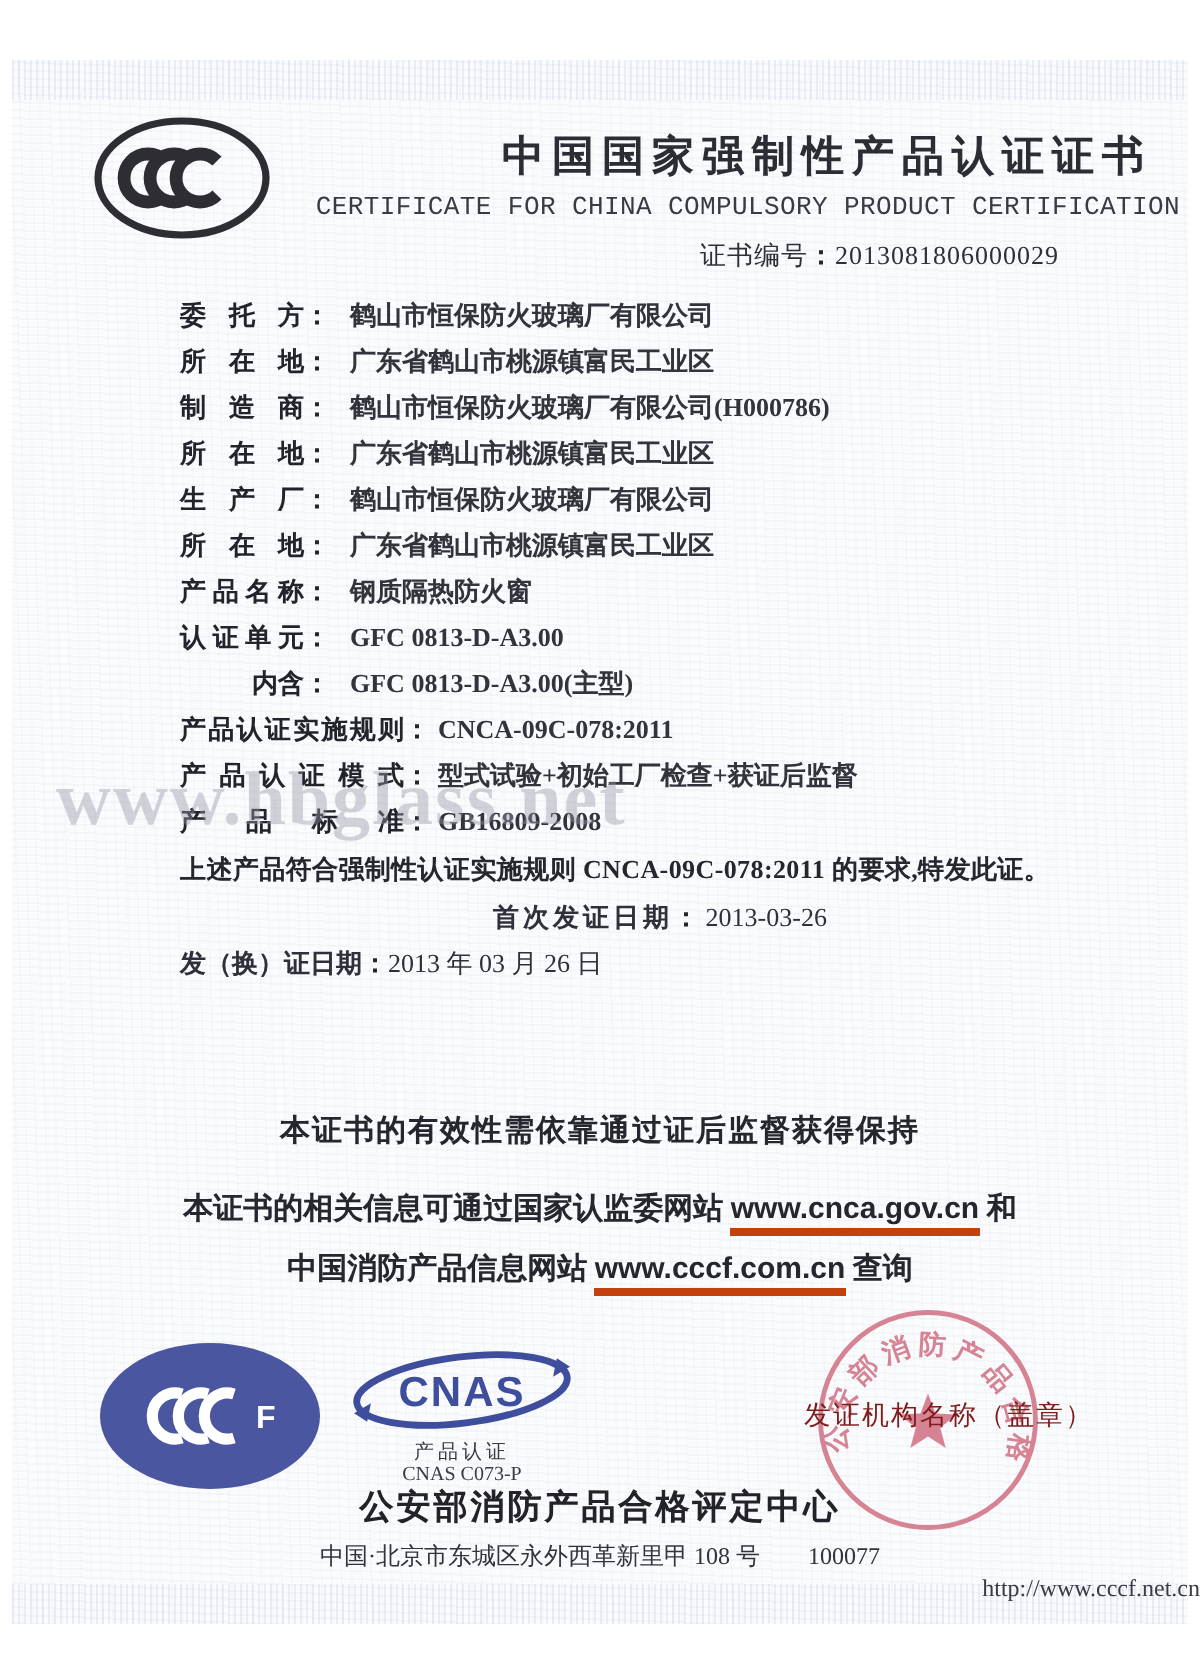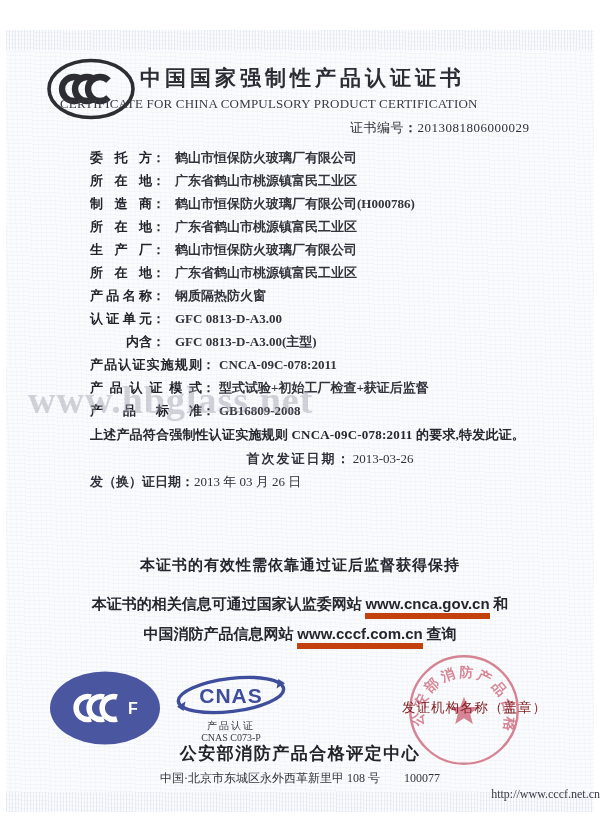--- a/index.html
+++ b/index.html
@@ -21,26 +21,26 @@
     background-image:repeating-linear-gradient(90deg, rgba(120,140,185,.12) 0 1px, transparent 1px 3px);
   }
   .paper-band-top{top:0;}
   .paper-band-bottom{bottom:0;}
 
   .abs{position:absolute;}
 
   
   .ccc-logo{left:44px;top:56px;width:94px;height:66px;}
   .title{
-    left:140px;right:24px;top:64px;text-align:left;
+    left:140px;right:24px;top:64px;text-align:right;
     font-size:21px;font-weight:700;letter-spacing:4px;color:#2c2c34;
   }
   .subtitle{
-    left:60px;right:10px;top:96px;text-align:left;
-    font-family:Liberation Serif, serif;
+    left:60px;right:10px;top:96px;text-align:right;
+    font-family:Liberation Mono, monospace;
     font-size:13px;color:#3a3a44;letter-spacing:.2px;
   }
   .cert-no{
     left:350px;top:119px;font-size:13px;color:#2f2f38;letter-spacing:.5px;
   }
 
   
   .fields{left:90px;top:146px;right:30px;font-size:13px;line-height:23px;}
   .row{white-space:nowrap;}
   .lbl{
@@ -64,21 +64,21 @@
     left:28px;top:378px;width:560px;
     font-size:38px;font-weight:700;letter-spacing:1px;
     color:rgba(148,153,165,.42);z-index:5;pointer-events:none;
     font-family:"Liberation Serif","DejaVu Serif",serif;
   }
 
   
   .notice1{left:0;right:0;top:556px;text-align:center;font-size:15px;font-weight:700;color:#26262e;letter-spacing:1px;}
   .notice2{left:0;right:0;top:595px;text-align:center;font-size:15px;font-weight:700;color:#26262e;}
   .notice3{left:0;right:0;top:625px;text-align:center;font-size:15px;font-weight:700;color:#26262e;}
-  .url{font-family:"Liberation Sans","DejaVu Sans",sans-serif;font-weight:600;border-bottom:6px solid #c2410c;padding-bottom:1px;}
+  .url{font-family:"Liberation Sans","DejaVu Sans",sans-serif;font-weight:600;border-bottom:4px solid #c2410c;padding-bottom:1px;}
 
   
   .cccf-logo{left:46px;top:668px;width:118px;height:80px;}
   .cnas-logo{left:172px;top:672px;width:118px;height:46px;}
   .cnas-cap1{left:172px;top:719px;width:118px;text-align:center;font-size:10px;color:#3a3a44;letter-spacing:2px;}
   .cnas-cap2{left:172px;top:732px;width:118px;text-align:center;font-size:10px;color:#3a3a44;}
 
   
   .seal{left:398px;top:644px;width:132px;height:132px;opacity:.82;z-index:3;}
   .seal-label{

